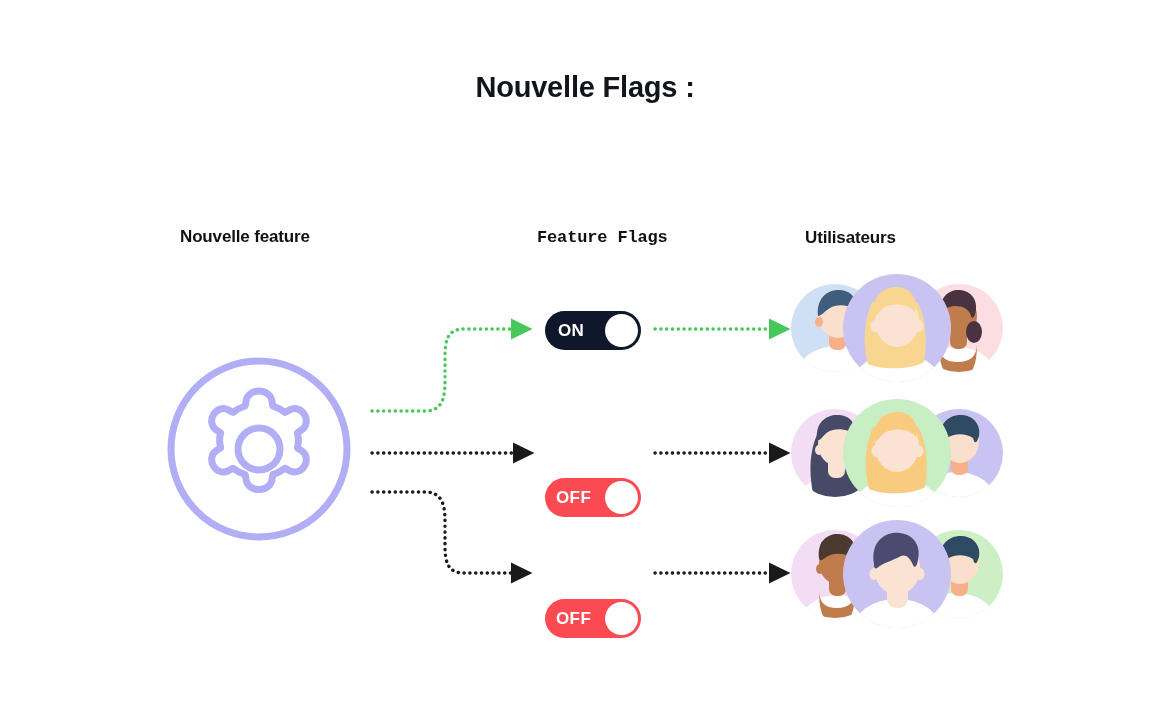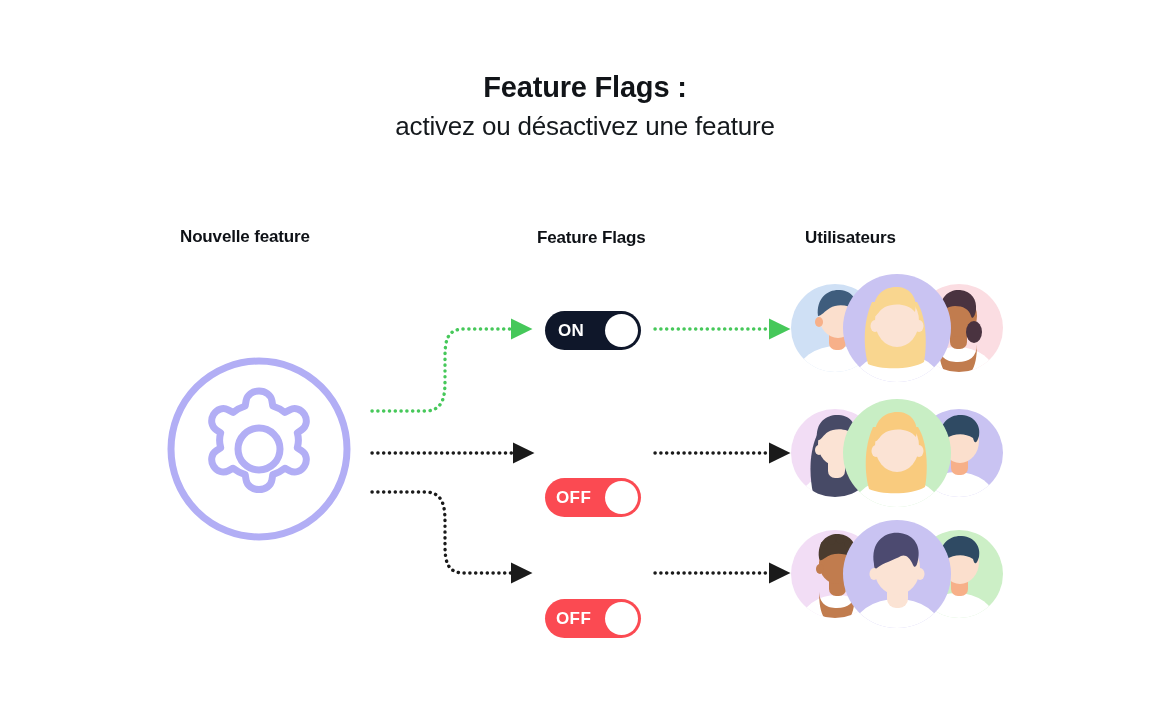--- a/index.html
+++ b/index.html
@@ -21,21 +21,21 @@
     font-size: 26px; font-weight: normal; color: #15191d;
     letter-spacing: -0.2px; line-height: 1.35; margin-top: 3px;
   }
 
   
   .col-head {
     position: absolute; font-size: 17px; font-weight: bold;
     color: #0e1116; letter-spacing: -0.15px; white-space: nowrap;
   }
   #head-0 { top: 227px; left: 180px; }
-  #head-1 { top: 228px; left: 537px; }
+  #head-1 { top: 228px; left: 537px; font-family: Liberation Mono, monospace; }
   #head-2 { top: 228px; left: 805px; }
 
   
   .gear-wrap { position: absolute; left: 164px; top: 354px; width: 190px; height: 190px; }
 
   
   .paths { position: absolute; left: 0; top: 0; width: 1170px; height: 705px; pointer-events: none; }
 
   
   .toggle {
@@ -62,22 +62,21 @@
   #avgroup-0 { left: 791px; top: 272px; }
   #avgroup-1 { left: 791px; top: 397px; }
   #avgroup-2 { left: 791px; top: 518px; }
 </style>
 </head>
 <body>
 
 <div id="root">
 
   <div class="title-wrap">
-    <div class="title-main">Feature Flags :</div>
-    <div class="title-sub">activez ou désactivez une feature</div>
+    <div class="title-main">Nouvelle Flags :</div>
   </div>
 
   <div class="col-head" id="head-0">Nouvelle feature</div>
   <div class="col-head" id="head-1">Feature Flags</div>
   <div class="col-head" id="head-2">Utilisateurs</div>
 
   <div class="gear-wrap">
     <svg width="190" height="190" viewBox="0 0 190 190">
       <circle cx="95" cy="95" r="88" fill="none" stroke="#b2aef5" stroke-width="7"></circle>
       <path d="M95 37

